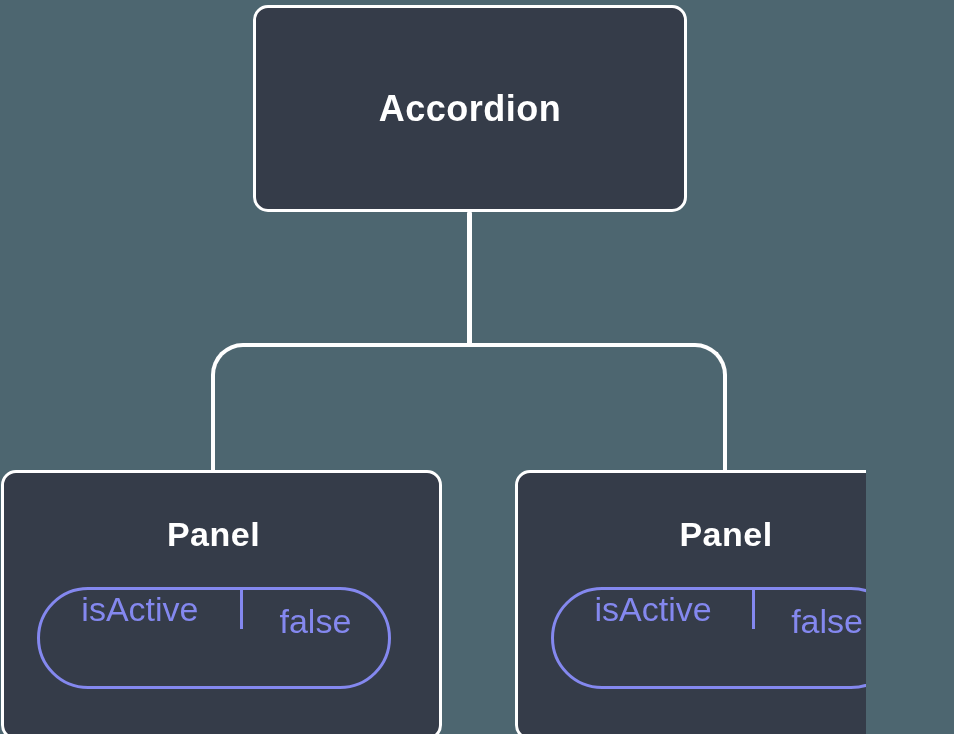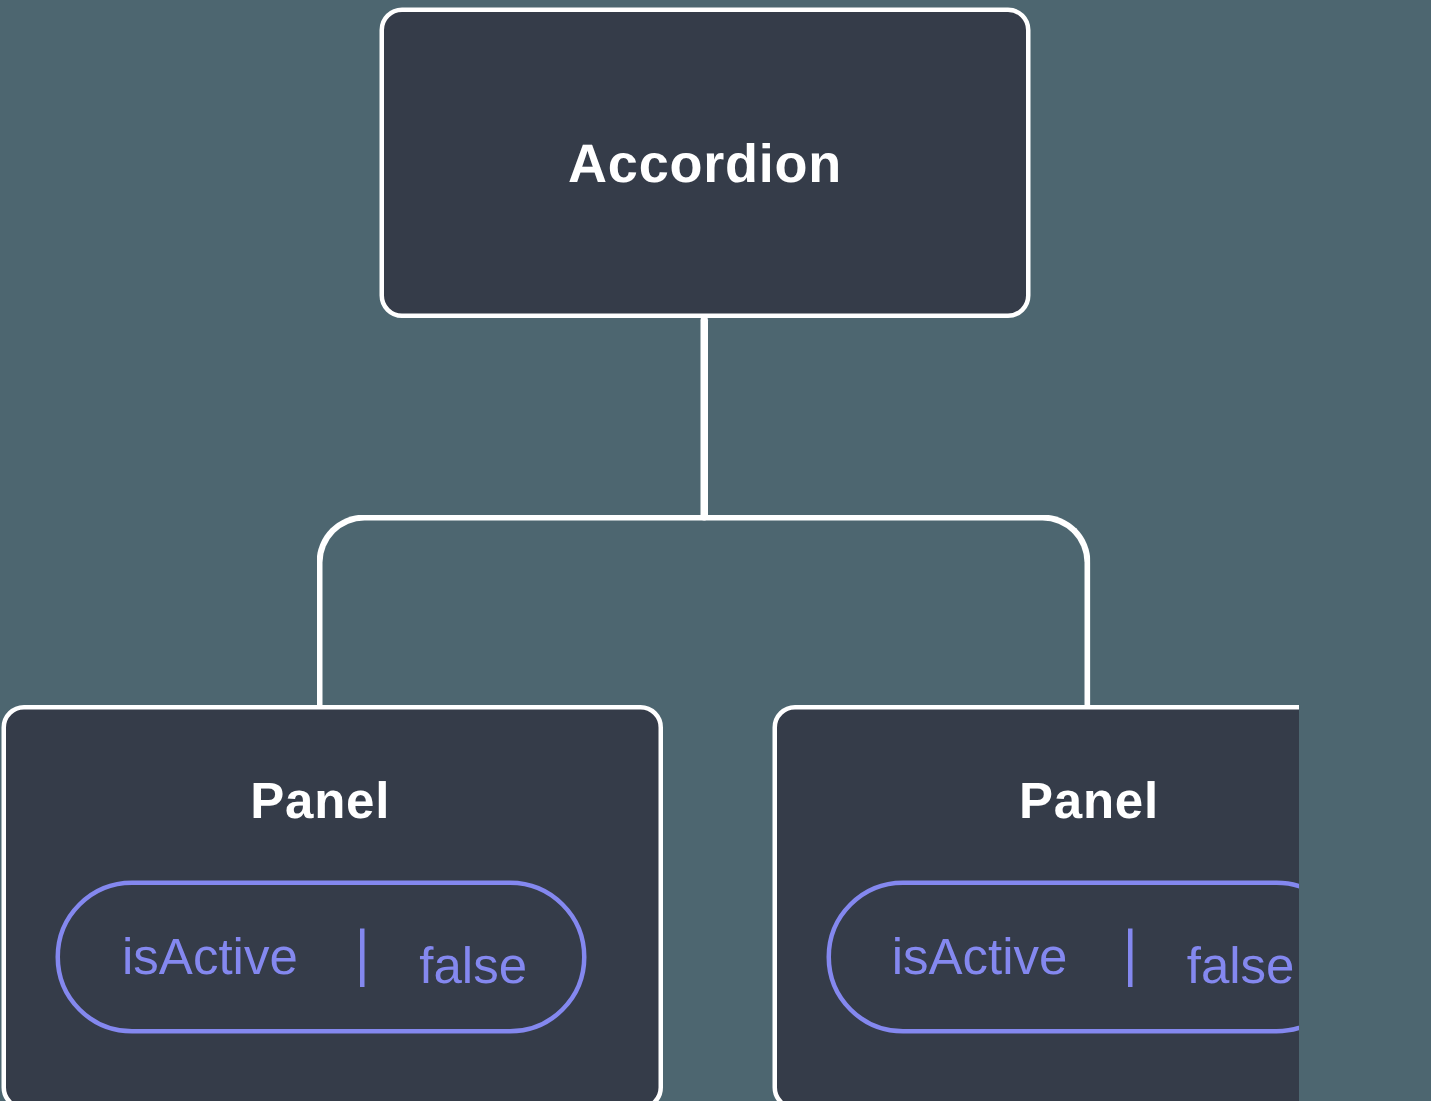--- a/index.html
+++ b/index.html
@@ -50,21 +50,21 @@
     font-weight:700;
     letter-spacing:.5px;
   }
   
   .pill{
     position:absolute;
     top:114px;left:33px;right:48px;height:102px;
     border:3px solid var(--accent);
     border-radius:51px;
     display:flex;
-    align-items:center;
+    align-items:flex-start;
     color:var(--accent);
     font-size:34px;
   }
   .pill-cell{
     display:flex;align-items:center;justify-content:center;
     white-space:nowrap;
   }
   .pill-cell.name{width:58.3%;border-right:3px solid var(--accent);}
   .pill-cell.value{flex:1;margin-top:12px;}
   

